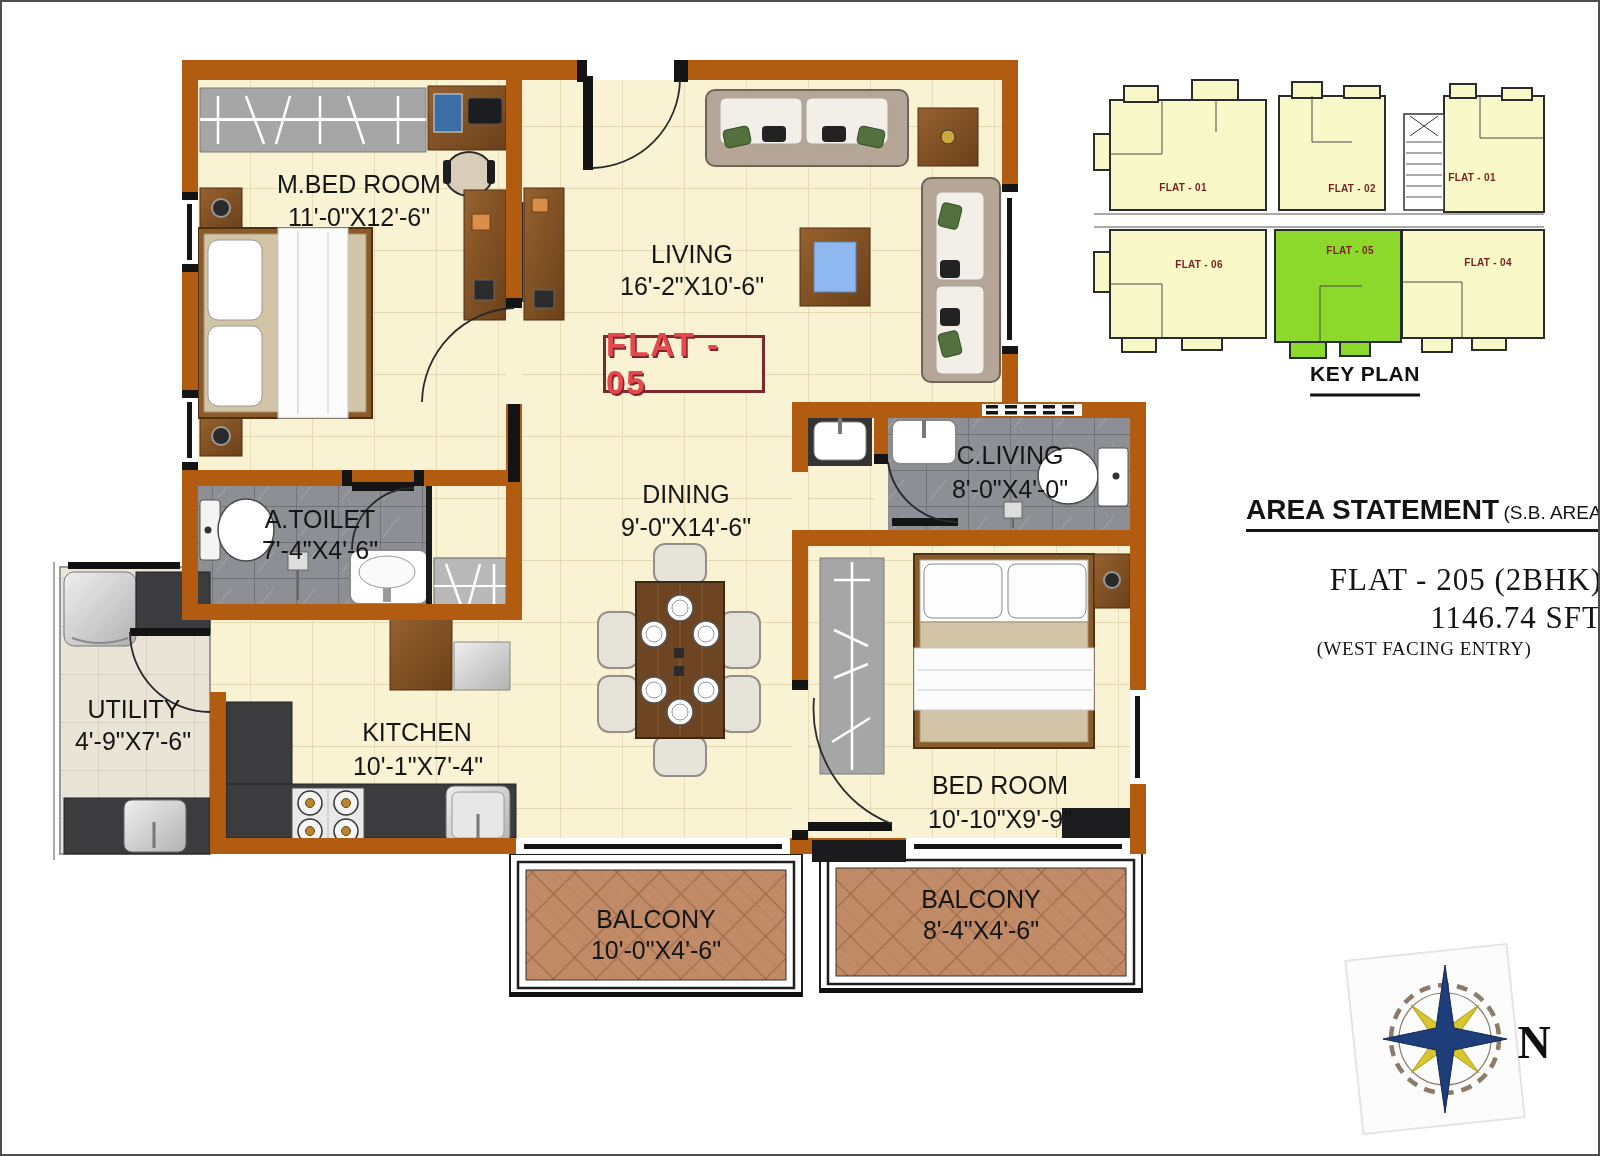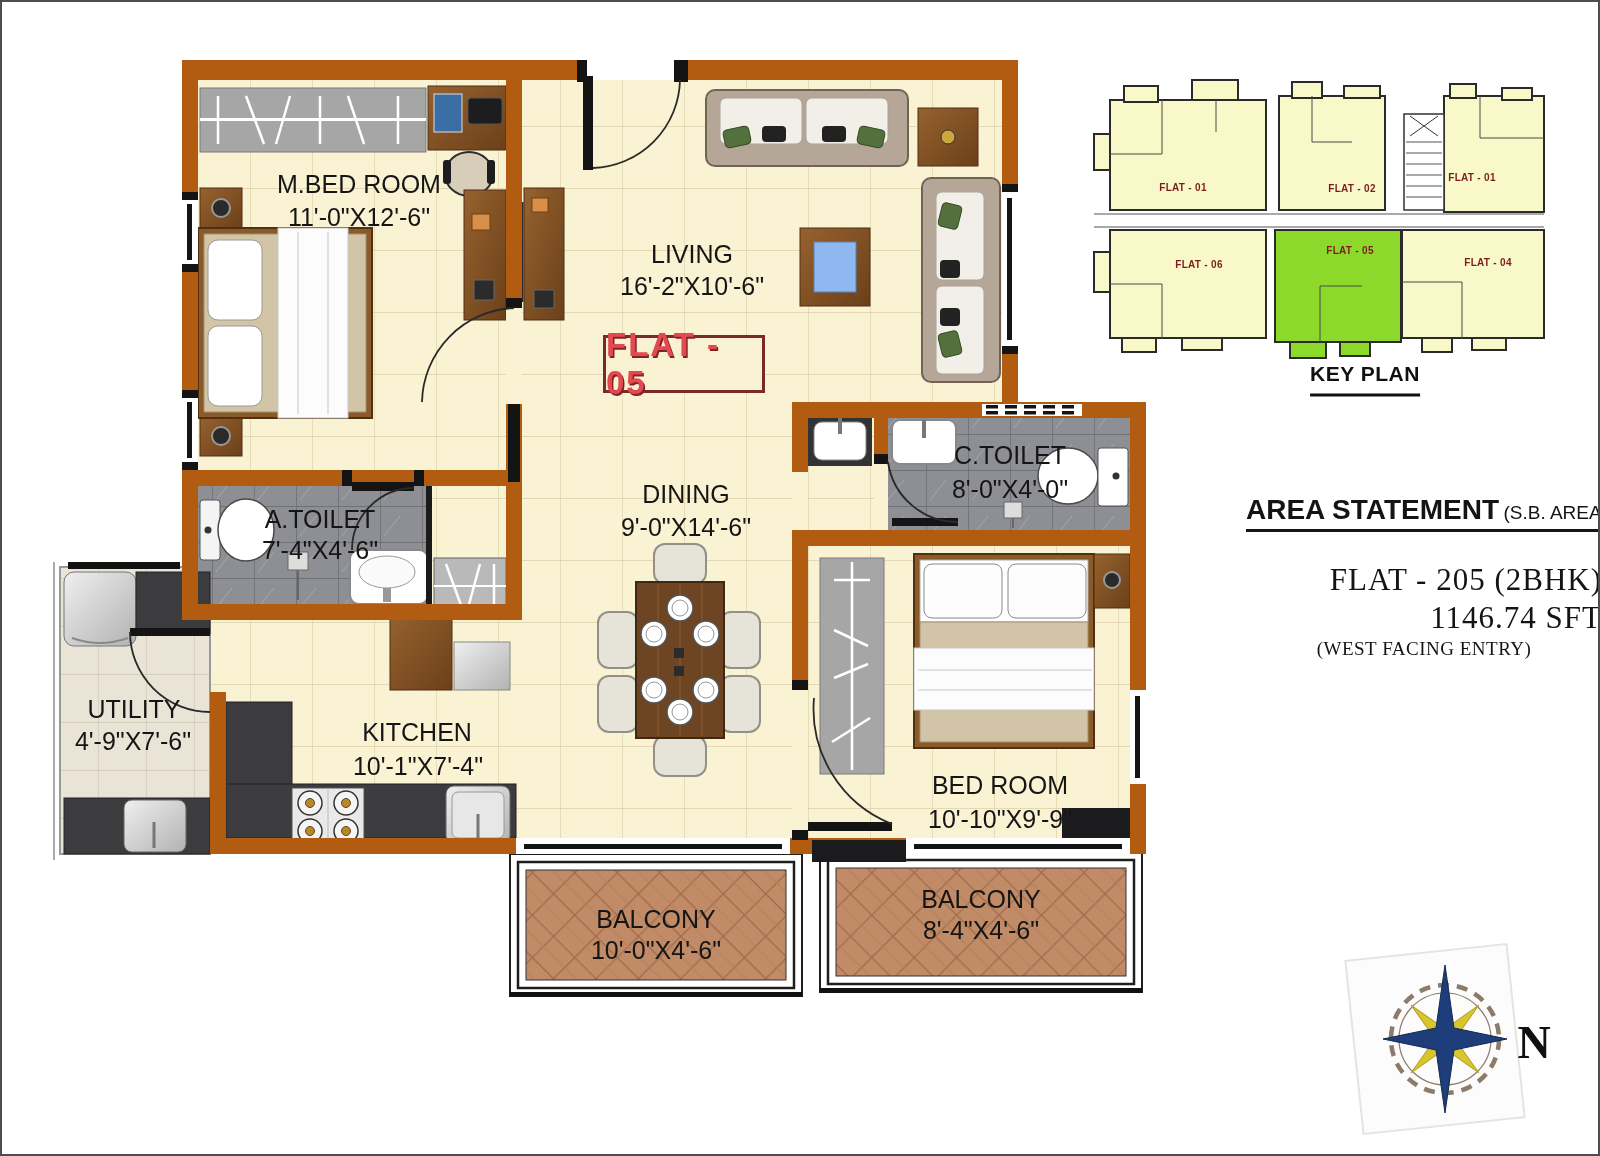--- a/index.html
+++ b/index.html
@@ -497,21 +497,21 @@
 </svg>
 
 <div class="lbl" style="left:357px;top:182px;">M.BED ROOM</div>
 <div class="lbl" style="left:357px;top:215px;">11'-0"X12'-6"</div>
 <div class="lbl" style="left:690px;top:252px;">LIVING</div>
 <div class="lbl" style="left:690px;top:284px;">16'-2"X10'-6"</div>
 <div class="lbl" style="left:684px;top:492px;text-align:right;">DINING</div>
 <div class="lbl" style="left:684px;top:525px;">9'-0"X14'-6"</div>
 <div class="lbl" style="left:318px;top:517px;">A.TOILET</div>
 <div class="lbl" style="left:318px;top:548px;">7'-4"X4'-6"</div>
-<div class="lbl" style="left:1008px;top:453px;">C.TOILET</div>
+<div class="lbl" style="left:1008px;top:453px;">C.LIVING</div>
 <div class="lbl" style="left:1008px;top:487px;">8'-0"X4'-0"</div>
 <div class="lbl" style="left:415px;top:730px;">KITCHEN</div>
 <div class="lbl" style="left:416px;top:764px;">10'-1"X7'-4"</div>
 <div class="lbl" style="left:132px;top:707px;">UTILITY</div>
 <div class="lbl" style="left:131px;top:739px;">4'-9"X7'-6"</div>
 <div class="lbl" style="left:998px;top:783px;">BED ROOM</div>
 <div class="lbl" style="left:998px;top:817px;">10'-10"X9'-9"</div>
 <div class="lbl" style="left:654px;top:917px;">BALCONY</div>
 <div class="lbl" style="left:654px;top:948px;">10'-0"X4'-6"</div>
 <div class="lbl" style="left:979px;top:897px;">BALCONY</div>

